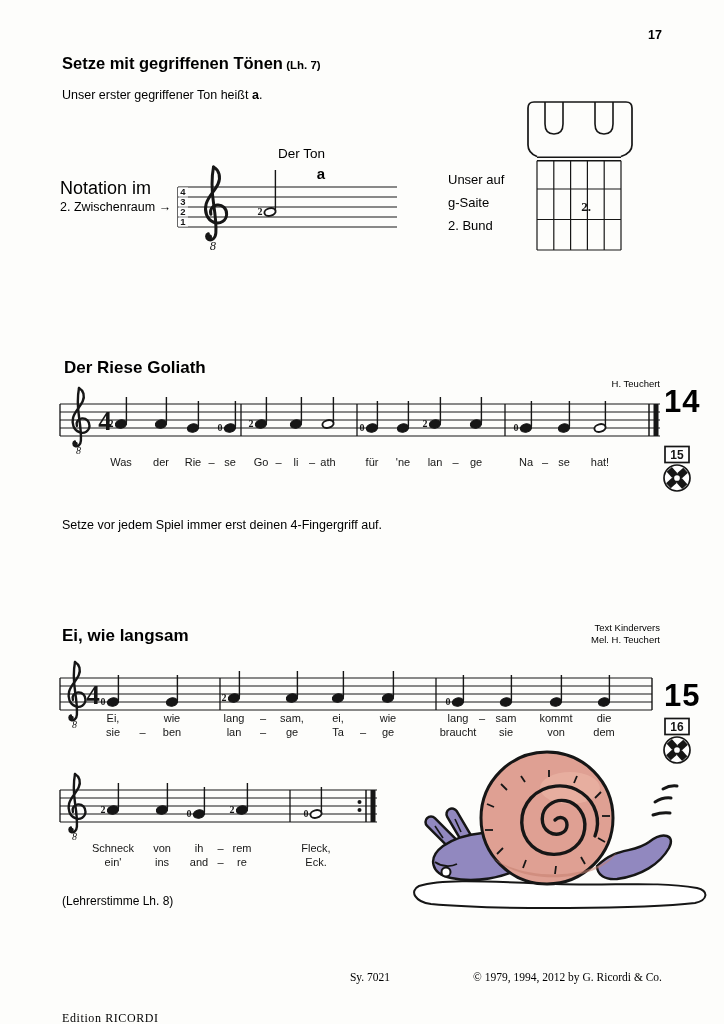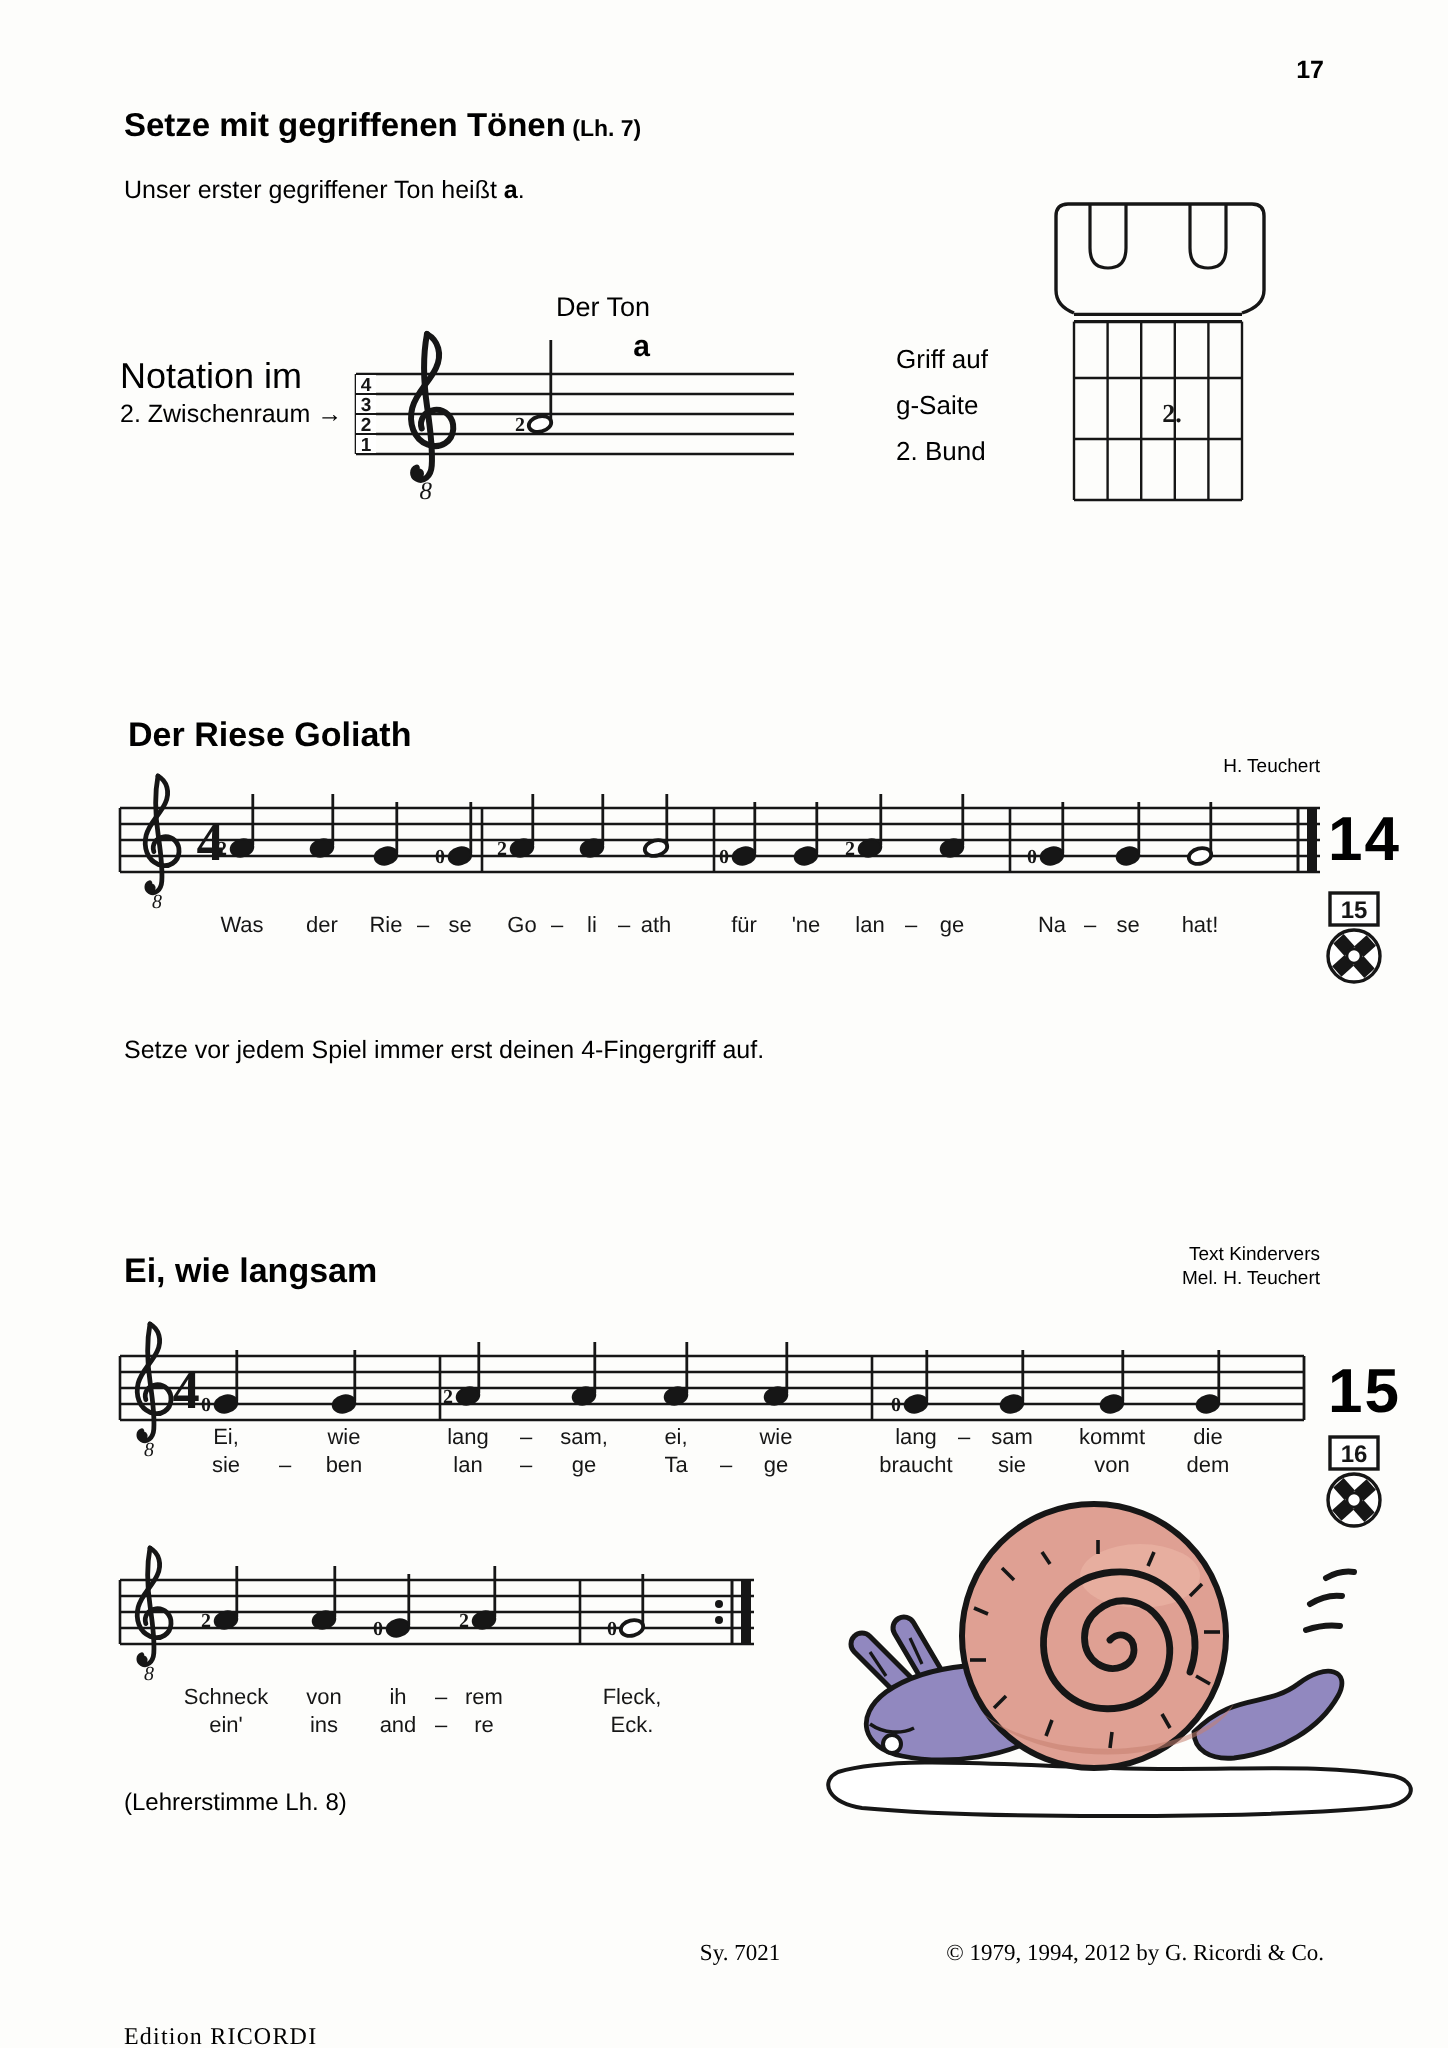--- a/index.html
+++ b/index.html
@@ -67,21 +67,21 @@
       <rect x="8" y="49.5" width="10" height="9" fill="#fff"></rect>
       <text x="13" y="57.4" text-anchor="middle" font-size="9.5" font-weight="bold" font-family="'Liberation Sans',sans-serif" fill="#161616">2</text>
       <rect x="8" y="59.5" width="10" height="9" fill="#fff"></rect>
       <text x="13" y="67.4" text-anchor="middle" font-size="9.5" font-weight="bold" font-family="'Liberation Sans',sans-serif" fill="#161616">1</text>
       <ellipse cx="100" cy="54" rx="5.7" ry="3.8" fill="#fff" stroke="#161616" stroke-width="1.9" transform="rotate(-14 100 54)"></ellipse>
       <line x1="105.4" y1="52.5" x2="105.4" y2="12" stroke="#161616" stroke-width="1.4"></line>
       <text x="92.5" y="57.4" text-anchor="end" font-size="10" font-weight="bold" font-family="'Liberation Serif',serif" fill="#161616">2</text>
     </svg>
 
   <div class="abs fretlabels">
-    <div>Griff auf</div>
+    <div>Unser auf</div>
     <div>g-Saite</div>
     <div>2. Bund</div>
   </div>
   <svg class="abs" style="left:515px;top:95px;" width="130" height="162" viewBox="0 0 130 162">
     <path d="M22,61.5 Q13,58 13,50 L13,13 Q13,7 19,7 L111,7 Q117,7 117,13 L117,50 Q117,58 106,61.5" fill="none" stroke="#161616" stroke-width="1.7"></path>
     <path d="M30,7 L30,29 Q30,39 39,39 Q48,39 48,29 L48,7" fill="none" stroke="#161616" stroke-width="1.6"></path>
     <path d="M80,7 L80,29 Q80,39 89,39 Q98,39 98,29 L98,7" fill="none" stroke="#161616" stroke-width="1.6"></path>
     <line x1="22" y1="62.2" x2="106" y2="62.2" stroke="#161616" stroke-width="1.6"></line>
     <line x1="22" y1="65.8" x2="106" y2="65.8" stroke="#161616" stroke-width="1.6"></line>
     <g stroke="#161616" stroke-width="1.2">
@@ -168,21 +168,21 @@
       <text x="463.5" y="51.4" text-anchor="end" font-size="10" font-weight="bold" font-family="'Liberation Serif',serif" fill="#161616">0</text>
       <text x="471" y="86" text-anchor="middle" font-size="11" font-family="'Liberation Sans',sans-serif" fill="#161616">Na</text>
       <text x="490" y="86" text-anchor="middle" font-size="11" font-family="'Liberation Sans',sans-serif" fill="#161616">–</text>
       <ellipse cx="509" cy="48" rx="5.7" ry="4.2" fill="#161616" stroke="#161616" stroke-width="1" transform="rotate(-14 509 48)"></ellipse>
       <line x1="514.4" y1="46.5" x2="514.4" y2="21" stroke="#161616" stroke-width="1.4"></line>
       <text x="509" y="86" text-anchor="middle" font-size="11" font-family="'Liberation Sans',sans-serif" fill="#161616">se</text>
       <ellipse cx="545" cy="48" rx="5.7" ry="3.8" fill="#fff" stroke="#161616" stroke-width="1.9" transform="rotate(-14 545 48)"></ellipse>
       <line x1="550.4" y1="46.5" x2="550.4" y2="21" stroke="#161616" stroke-width="1.4"></line>
       <text x="545" y="86" text-anchor="middle" font-size="11" font-family="'Liberation Sans',sans-serif" fill="#161616">hat!</text>
     </svg>
-  <div class="abs bignum" style="left:664px;top:402px;">14</div>
+  <div class="abs bignum" style="left:664px;top:384px;">14</div>
   <svg class="abs" style="left:660px;top:444px;" width="36" height="52" id="cd1">
       <rect x="5" y="2.5" width="24" height="16" fill="#fff" stroke="#161616" stroke-width="1.7"></rect>
       <text x="17" y="15" text-anchor="middle" font-size="12" font-weight="bold" font-family="'Liberation Sans',sans-serif" fill="#161616">15</text>
       <circle cx="17" cy="34" r="13" fill="#fff" stroke="#161616" stroke-width="1.7"></circle>
       <line x1="19.141217940348348" y1="36.37806344152766" x2="24.761915033762754" y2="42.620479975537776" stroke="#161616" stroke-width="7"></line>
       <line x1="14.621936558472338" y1="36.14121794034835" x2="8.379520024462229" y2="41.761915033762754" stroke="#161616" stroke-width="7"></line>
       <line x1="14.858782059651652" y1="31.62193655847234" x2="9.238084966237242" y2="25.37952002446223" stroke="#161616" stroke-width="7"></line>
       <line x1="19.37806344152766" y1="31.858782059651652" x2="25.620479975537773" y2="26.238084966237246" stroke="#161616" stroke-width="7"></line>
       <circle cx="17" cy="34" r="3.6" fill="#fff" stroke="#161616" stroke-width="1.5"></circle>
     </svg>

